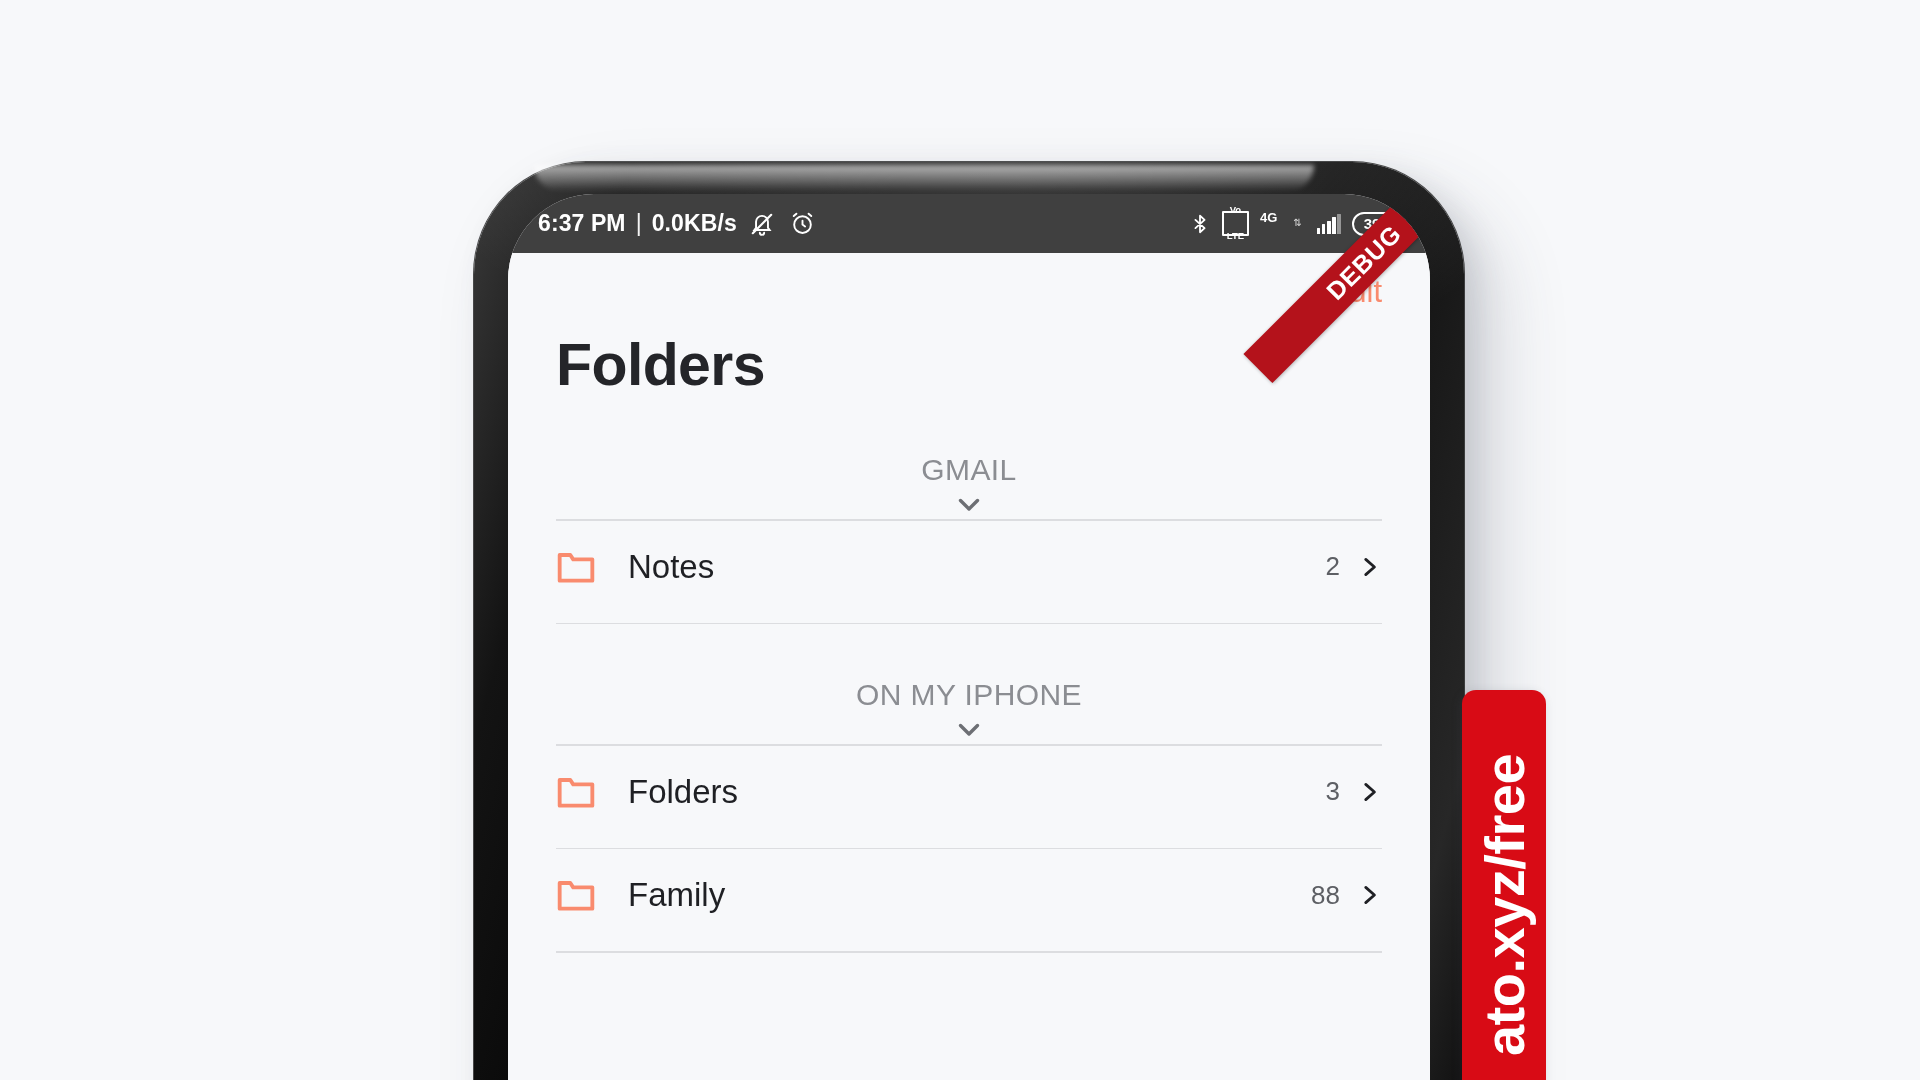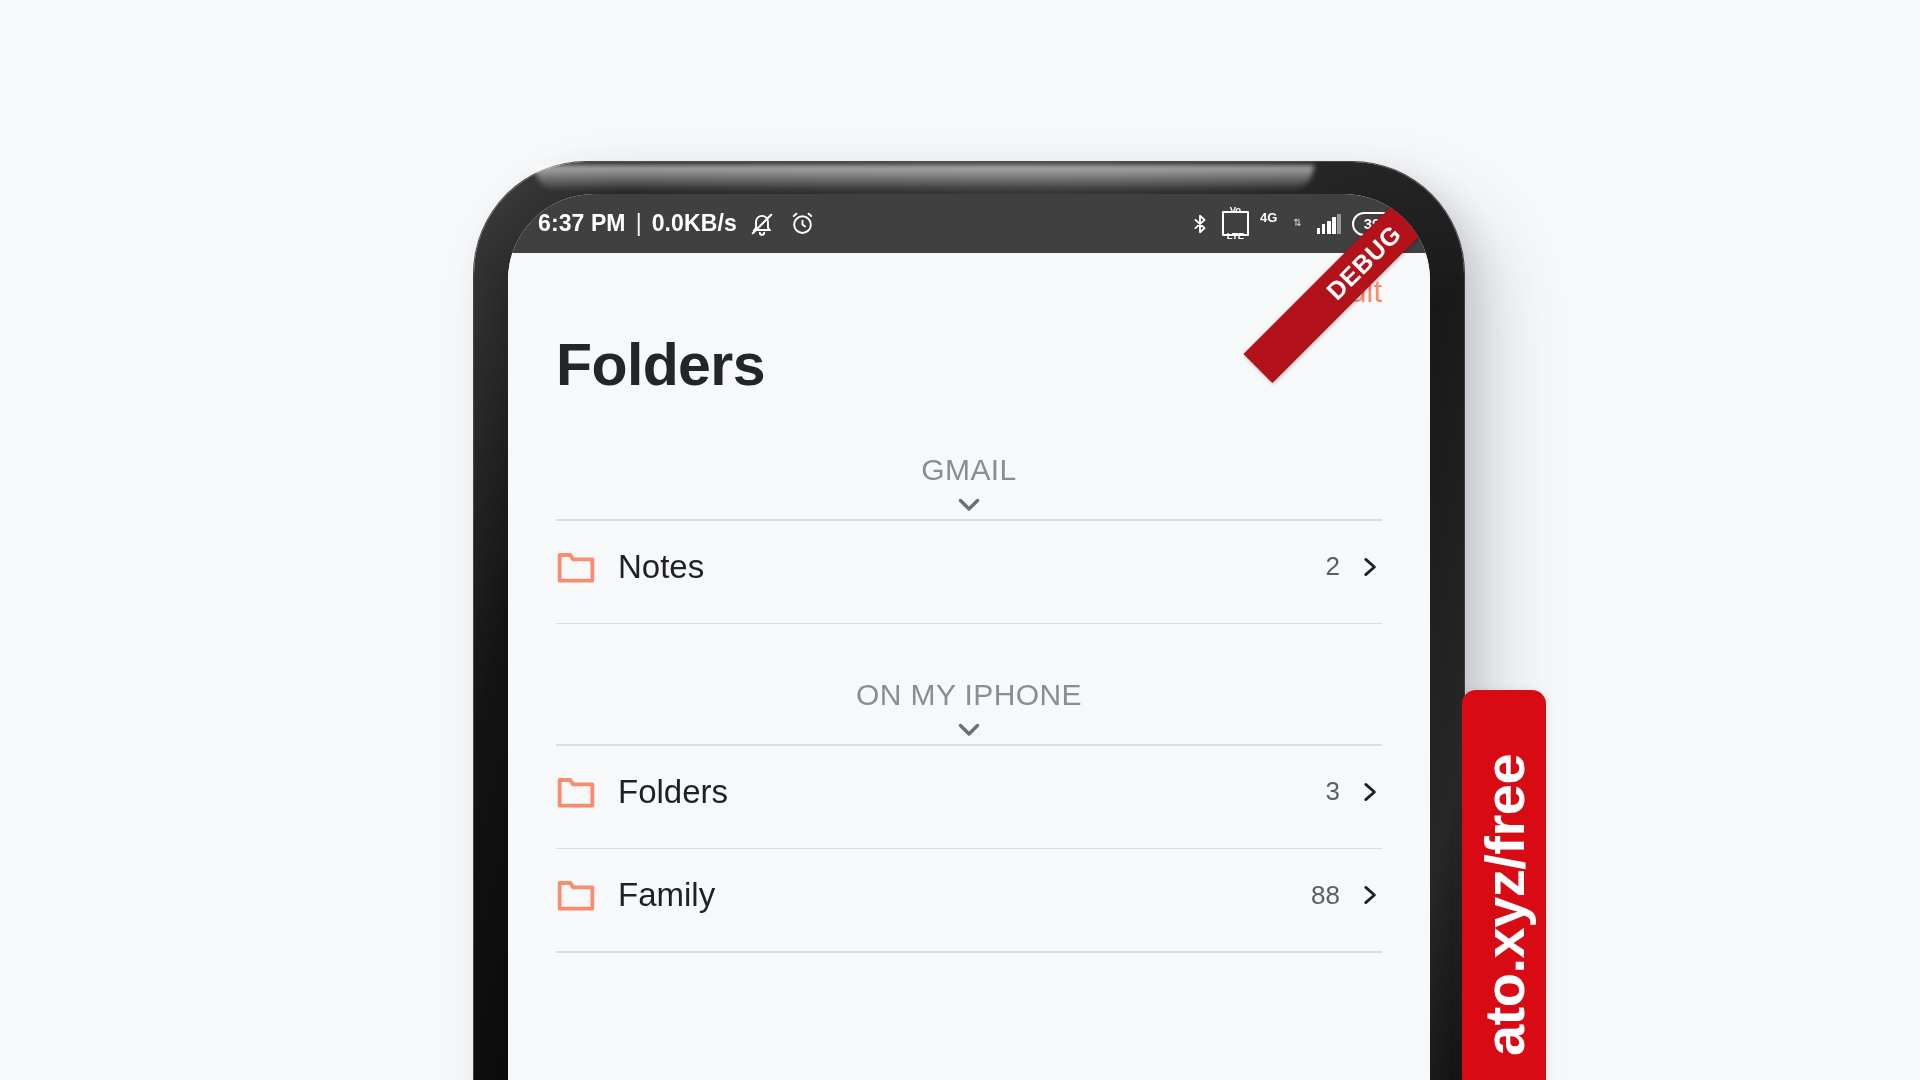--- a/index.html
+++ b/index.html
@@ -120,21 +120,21 @@
   .section{ margin-top:54px; }
   .section-header{
     display:flex; align-items:center; justify-content:space-between;
     padding:0 48px 0 48px; height:56px;flex-direction:column;
   }
   .section-title{ font-size:30px; color:#8b8d92; letter-spacing:.4px; }
   .chev-down{ color:#6d6f74; display:flex; align-items:center; }
   .divider{ height:1.6px; background:#dcdde0; margin:10px 48px 0 48px; }
 
   .folder-row{
-    display:flex; align-items:center; gap:0;
+    display:flex; align-items:center; gap:10px;
     padding:0 48px; height:92px; cursor:pointer;
   }
   .folder-ico{ width:62px; display:flex; align-items:center; }
   .folder-label{ font-size:33px; color:#1f2024; }
   .row-right{ margin-left:auto; display:flex; align-items:center; gap:16px; }
   .row-count{ font-size:26px; color:#5d5f64; }
   .chev-right{ color:#1f2024; display:flex; align-items:center; }
 
   
   #debug-ribbon{

